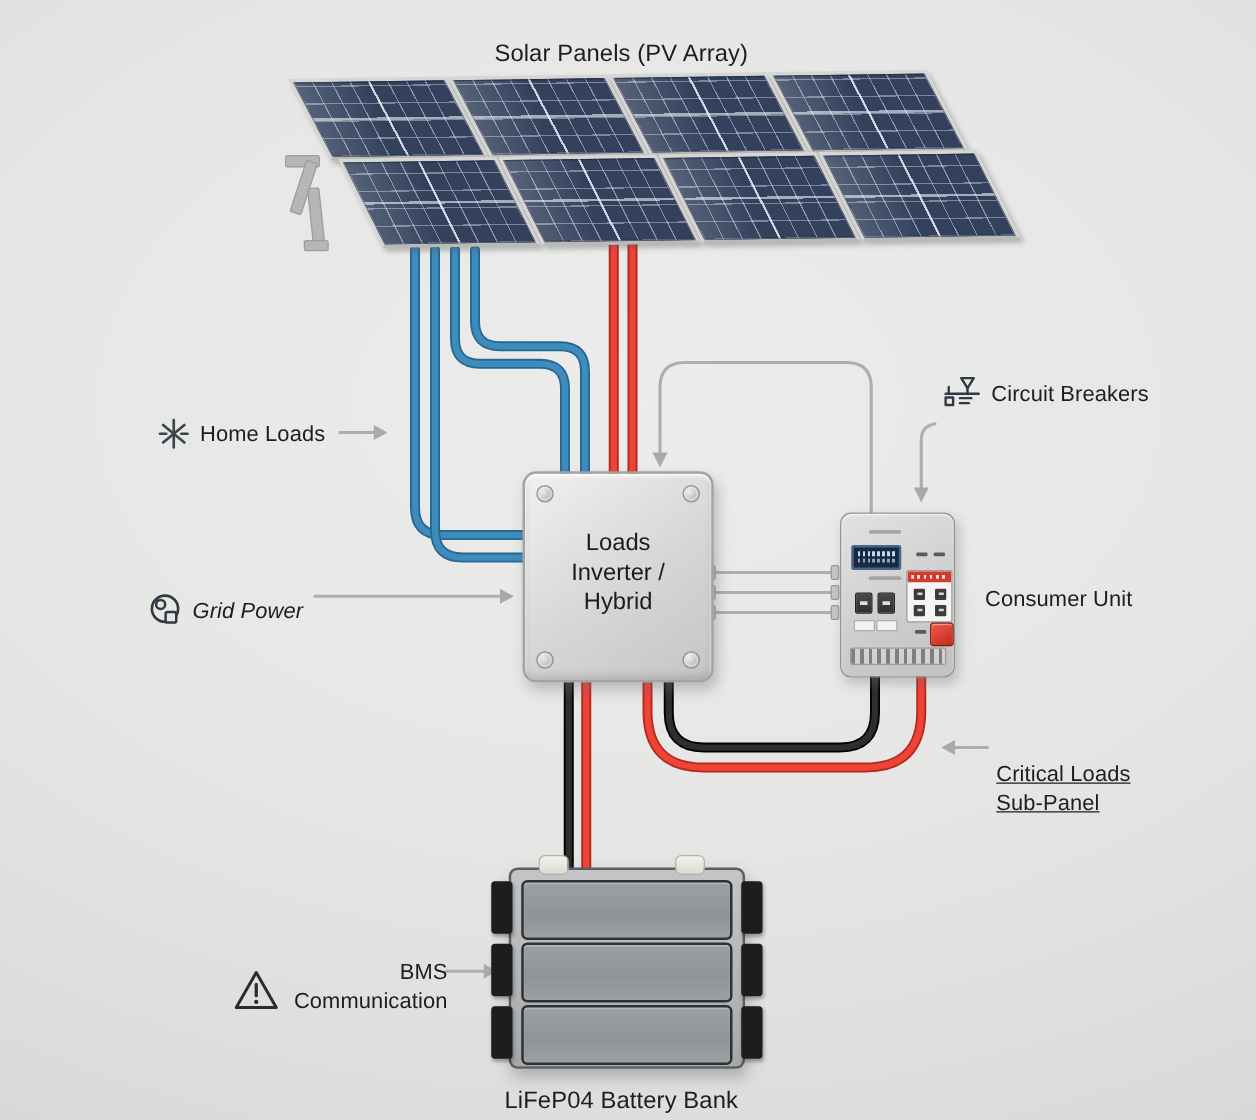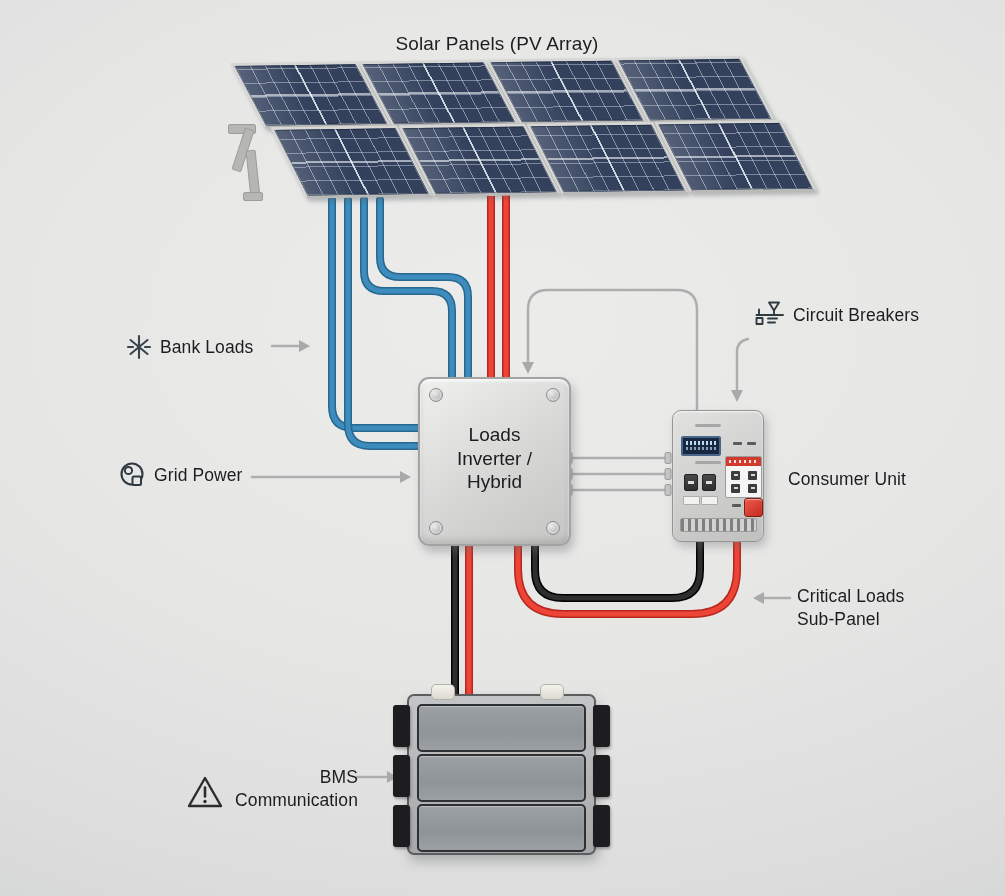--- a/index.html
+++ b/index.html
@@ -237,24 +237,24 @@
   <div class="lbl lbl-row" style="left:126px;top:334px;z-index:6;">
     <svg width="26" height="26" viewBox="0 0 26 26">
       <g stroke="#39444d" stroke-width="2.1" stroke-linecap="round" fill="none">
         <line x1="13" y1="2" x2="13" y2="24"></line>
         <line x1="4.5" y1="6" x2="21.5" y2="20"></line>
         <line x1="21.5" y1="6" x2="4.5" y2="20"></line>
         <line x1="2" y1="13" x2="7" y2="13"></line>
         <line x1="19" y1="13" x2="24" y2="13"></line>
       </g>
     </svg>
-    <span>Bank Loads</span>
-  </div>
-
-  <div class="lbl lbl-row" style="left:118px;top:461px;z-index:6;">
+    <span>Home Loads</span>
+  </div>
+
+  <div class="lbl lbl-row" style="left:118px;top:474px;z-index:6;font-style:italic;">
     <svg width="28" height="28" viewBox="0 0 28 28">
       <circle cx="14" cy="13" r="10.5" fill="none" stroke="#2f3a42" stroke-width="2.1"></circle>
       <circle cx="10.5" cy="9.5" r="3.6" fill="none" stroke="#2f3a42" stroke-width="2"></circle>
       <rect x="14.5" y="15.5" width="8.5" height="8.5" rx="1.5" fill="#e7e8e6" stroke="#2f3a42" stroke-width="2"></rect>
     </svg>
     <span>Grid Power</span>
   </div>
 
   <div class="lbl lbl-row" style="left:755px;top:300px;z-index:6;">
     <svg width="30" height="30" viewBox="0 0 30 30">
@@ -268,29 +268,30 @@
         <line x1="13" y1="22.5" x2="20" y2="22.5"></line>
       </g>
     </svg>
     <span>Circuit Breakers</span>
   </div>
 
   <div class="lbl" style="left:780px;top:468px;z-index:6;">
     <div style="padding-left:8px;text-align:right;">Consumer Unit</div>
   </div>
 
-  <div class="lbl" style="left:797px;top:585px;z-index:6;">
+  <div class="lbl" style="left:797px;top:608px;z-index:6;text-decoration:underline;">
     <div>Critical Loads</div>
     <div>Sub-Panel</div>
   </div>
 
   <svg class="abs" style="left:186px;top:775px;z-index:6;" width="38" height="34" viewBox="0 0 38 34">
     <path d="M19 3 L35 31 H3 Z" fill="none" stroke="#2c2c2c" stroke-width="2.4" stroke-linejoin="round"></path>
     <line x1="19" y1="12.5" x2="19" y2="21.5" stroke="#2c2c2c" stroke-width="2.6" stroke-linecap="round"></line>
     <circle cx="19" cy="26.5" r="1.7" fill="#2c2c2c"></circle>
   </svg>
   <div class="lbl" style="left:226px;top:766px;width:132px;text-align:right;z-index:6;">
     <div>BMS</div>
     <div>Communication</div>
   </div>
 
+  <div class="lbl big center abs" style="left:327px;top:869px;width:340px;z-index:6;">LiFeP04 Battery Bank</div>
 
 </div>
 
 </body></html>

